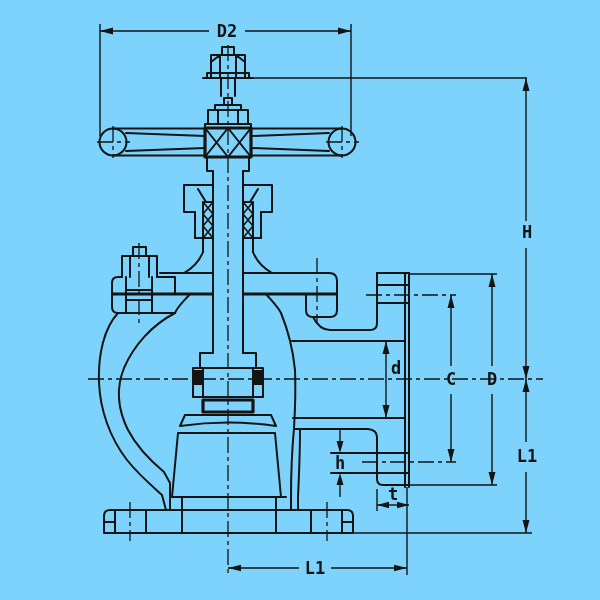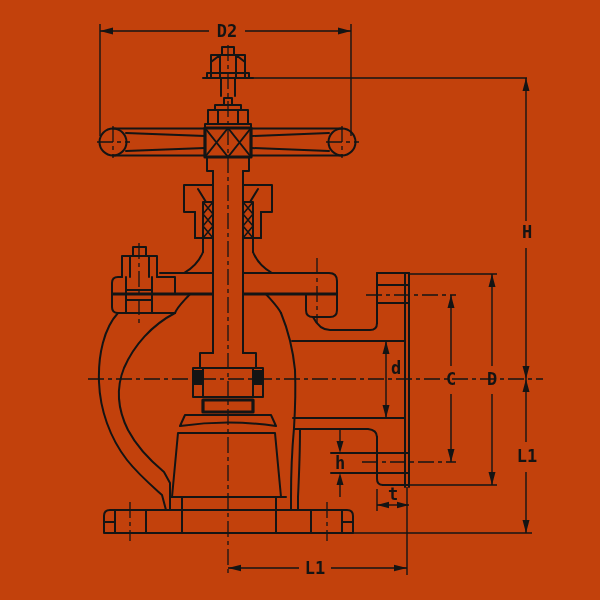--- a/index.html
+++ b/index.html
@@ -1,18 +1,18 @@
 <!DOCTYPE html>
 <html><head>
 <meta charset="utf-8">
 <style>
   html, body { margin: 0; padding: 0; background: #ffffff; }
   .stage {
     width: 600px; height: 600px; position: relative;
-    background: #c2410c; overflow: hidden;
+    background: #7dd3fc; overflow: hidden;
     font-family: "DejaVu Sans Mono", "Liberation Mono", monospace;
   }
   svg { display: block; }
   .s2   { stroke: #141414; stroke-width: 2;   fill: none; stroke-linecap: round; stroke-linejoin: round; }
   .s3   { stroke: #141414; stroke-width: 3.2; fill: none; stroke-linejoin: round; }
   .s16  { stroke: #141414; stroke-width: 1.6; fill: none; }
   .dim  { stroke: #141414; stroke-width: 1.4; fill: none; }
   .cl   { stroke: #141414; stroke-width: 1.3; fill: none; stroke-dasharray: 16 4 4 4; }
   .arr  { fill: #141414; stroke: none; }
   .blk  { fill: #141414; stroke: none; }

